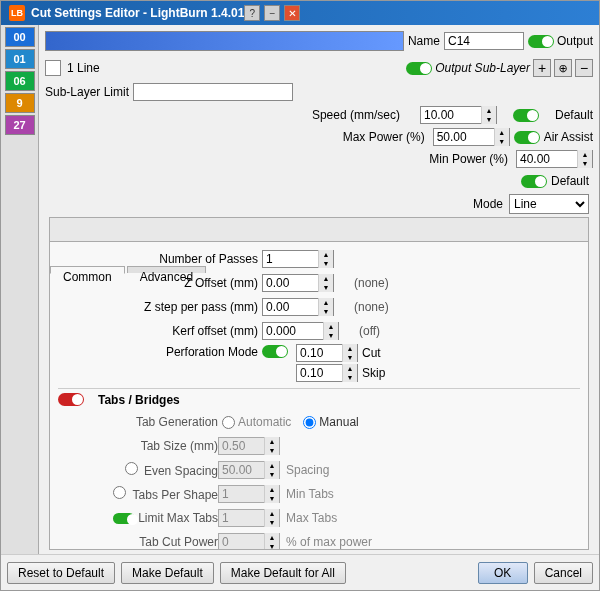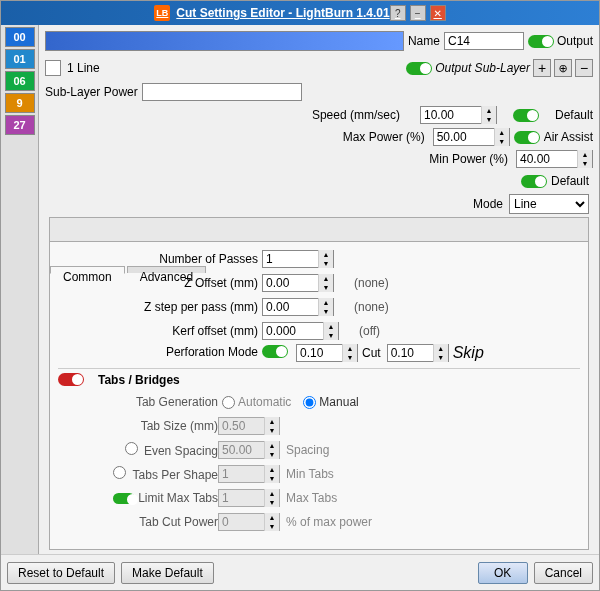--- a/index.html
+++ b/index.html
@@ -18,24 +18,23 @@
       border: 1px solid #999;
       display: flex;
       flex-direction: column;
     }
     .title-bar {
       background: linear-gradient(to right, #1a5fa8, #2d7fd4);
       color: white;
       padding: 4px 8px;
       display: flex;
       align-items: center;
-      justify-content: center;
+      justify-content: flex-start;
       height: 24px;
       flex-shrink: 0;
-      text-decoration: underline;
     }
     .title-bar-left {
       display: flex;
       align-items: center;
       gap: 6px;
     }
     .title-icon {
       width: 16px;
       height: 16px;
       background: #ff6600;
@@ -426,21 +425,21 @@
         <div style="display:flex;align-items:center;gap:3px;margin-left:auto;">
           <div class="toggle-switch on"></div>
           <span style="font-size:12px;font-style:italic;">Output Sub-Layer</span>
           <div class="add-icon">+</div>
           <div class="add-icon" style="font-size:11px;">⊕</div>
           <div class="add-icon" style="font-size:14px;">−</div>
         </div>
       </div>
 
       <div style="display:flex;align-items:center;gap:4px;height:22px;">
-        <span style="font-size:12px;">Sub-Layer Power</span>
+        <span style="font-size:12px;">Sub-Layer Limit</span>
         <input type="text" class="sublayer-input" value="" style="">
       </div>
 
       <div style="display:flex;align-items:center;height:20px;justify-content:flex-end;gap:16px;">
         <span style="font-size:12px;text-align:right;width:160px;">Speed (mm/sec)</span>
         <div class="param-input-wrap">
           <input type="text" class="param-input" value="10.00" style="">
           <div class="spin-btns">
             <button class="spin-btn">▲</button>
             <button class="spin-btn">▼</button>
@@ -539,40 +538,40 @@
                 <button class="spin-btn">▲</button>
                 <button class="spin-btn">▼</button>
               </div>
             </div>
             <span class="form-extra">(off)</span>
           </div>
 
           <div style="display:flex;align-items:flex-start;gap:4px;margin-bottom:4px;">
             <span style="font-size:12px;text-align:right;width:200px;padding-top:1px;">Perforation Mode</span>
             <div class="toggle-switch on" style="margin-top:1px;"></div>
-            <div style="display:flex;gap:2px;">
+            <div style="display:flex;flex-direction:column;gap:2px;">
               <div style="display:flex;align-items:center;gap:4px;">
                 <div class="form-input-wrap">
                   <input type="text" class="form-input" value="0.10" style="width: 45px;">
                   <div class="spin-btns">
                     <button class="spin-btn">▲</button>
                     <button class="spin-btn">▼</button>
                   </div>
                 </div>
                 <span style="font-size:12px;">Cut</span>
               </div>
               <div style="display:flex;align-items:center;gap:4px;">
                 <div class="form-input-wrap">
                   <input type="text" class="form-input" value="0.10" style="width: 45px;">
                   <div class="spin-btns">
                     <button class="spin-btn">▲</button>
                     <button class="spin-btn">▼</button>
                   </div>
                 </div>
-                <span style="font-size:16px;font-style:italic;">Skip</span>
+                <span style="font-size:12px;">Skip</span>
               </div>
             </div>
           </div>
 
           <div class="section-header">
             <div class="toggle-switch on" style="background:#cc2222;"></div>
             <span class="section-title">Tabs / Bridges</span>
           </div>
 
           <div class="inner-form">
@@ -663,17 +662,18 @@
 
         </div>
       </div>
 
     </div>
   </div>
 
   <div class="bottom-bar">
     <button class="btn">Reset to Default</button>
     <button class="btn">Make Default</button>
+    <button class="btn">Make Default for All</button>
     <div class="spacer"></div>
     <button class="btn btn-primary">OK</button>
     <button class="btn">Cancel</button>
   </div>
 </div>
 
 </body></html>

